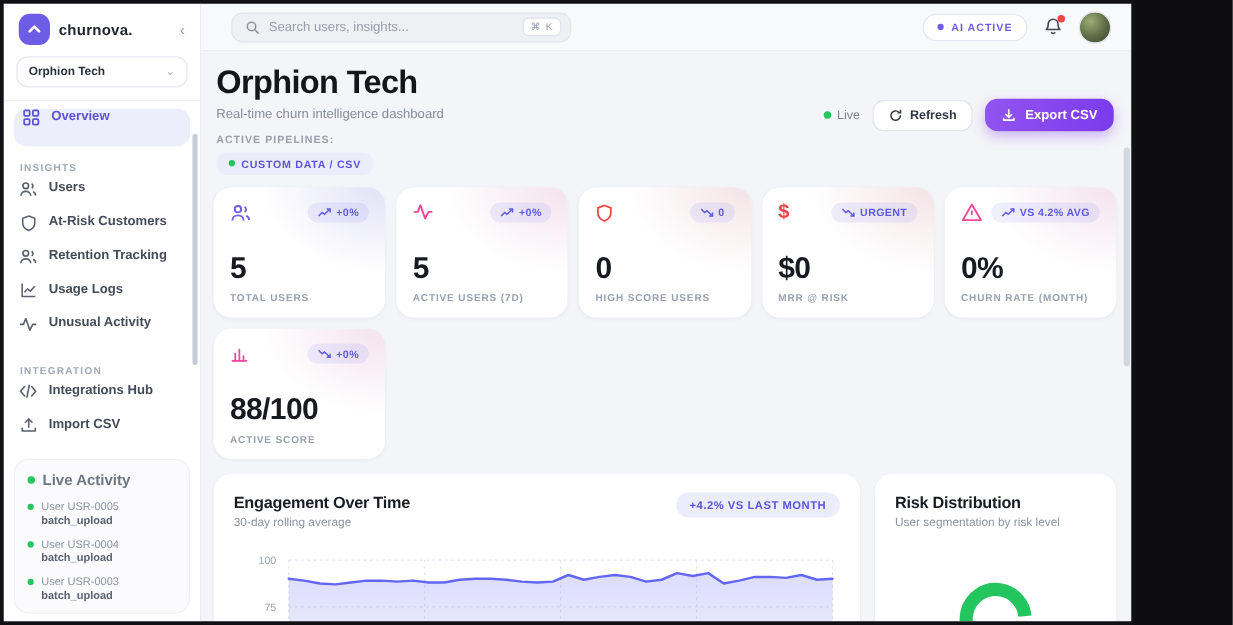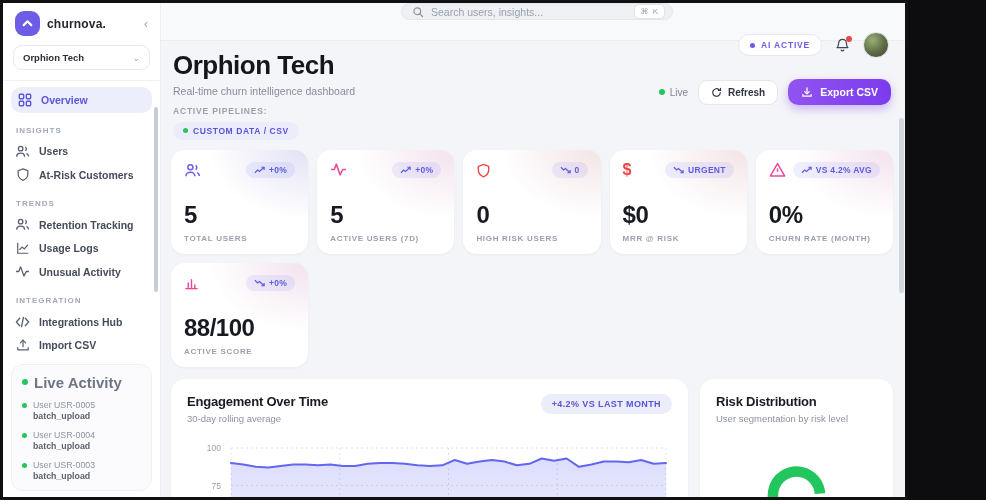--- a/index.html
+++ b/index.html
@@ -14,42 +14,42 @@
   .logo-row { display:flex; align-items:center; gap:7px; padding:8px 10px 7px 12px; }
   .logo-mark { width:25px; height:25px; border-radius:9px; background:#6d5ce6;
     display:flex; align-items:center; justify-content:center; flex-shrink:0; }
   .brand-name { font-size:12px; font-weight:bold; color:#23262e; letter-spacing:.2px; flex:1; }
   .collapse-btn { color:#9aa1ad; font-size:12px; cursor:pointer; padding-right:2px; }
   .ws-pill { margin:2px 10px 8px 10px; border:1px solid #e7e9ef; border-radius:9px;
     padding:6px 9px; display:flex; align-items:center; justify-content:space-between; }
   .ws-name { font-size:9.5px; font-weight:bold; color:#2b2f38; }
   .ws-chev { font-size:9px; color:#9aa1ad; }
   .side-divider { height:1px; background:#eef0f4; margin:2px 0 6px 0; }
-  .nav-item { display:flex; align-items:center; gap:9px; height:29px; padding:0 12px;
+  .nav-item { display:flex; align-items:flex-start; gap:9px; height:29px; padding:0 12px;
     font-size:10.5px; font-weight:bold; color:#444b59; cursor:pointer; }
   .nav-item .ic { width:15px; height:15px; display:flex; align-items:center; justify-content:center; color:#59616f; }
   .nav-item.active { background:#edeefb; color:#5b54d6; border-radius:10px; margin:0 8px; padding:0 6px; height:32px; }
   .nav-item.active .ic { color:#5b54d6; }
   .section-label { font-size:8px; font-weight:bold; letter-spacing:1px; color:#a2a9b6;
     padding:13px 13px 5px 13px; }
   .live-panel { margin:7px 8px 6px 8px; background:#fbfbfd; border:1px solid #f0f1f5;
     border-radius:12px; padding:9px 10px; }
-  .live-title { display:flex; align-items:center; gap:6px; font-size:15px; font-weight:bold; color:#6f7684; }
+  .live-title { display:flex; align-items:center; gap:6px; font-size:12px; font-weight:bold; color:#6f7684; }
   .dot { width:6px; height:6px; border-radius:50%; background:#22c55e; display:inline-block; flex-shrink:0; }
   .live-entry { margin-top:9px; display:flex; gap:6px; align-items:flex-start; }
   .live-entry .dot { width:5px; height:5px; margin-top:3px; }
   .le-user { font-size:8.8px; color:#8b93a1; }
   .le-detail { font-size:8.8px; font-weight:bold; color:#5b6270; margin-top:1px; }
   .side-scroll { position:absolute; right:2px; top:104px; width:4px; height:185px;
     background:#c6cdd9; border-radius:3px; }
 
   
   .main { flex:1; display:flex; flex-direction:column; overflow:hidden; position:relative; }
   .topbar { height:38px; background:#f8f9fb; border-bottom:1px solid #ebedf2;
-    display:flex; align-items:center; padding:0 16px 0 24px; gap:12px;flex-direction:column; }
+    display:flex; align-items:center; padding:0 16px 0 24px; gap:12px; }
   .search-box { width:272px; height:24px; background:#eef0f4; border:1px solid #e3e6ec;
     border-radius:9px; display:flex; align-items:center; gap:7px; padding:0 7px 0 10px; }
   .search-box input { border:none; outline:none; background:transparent; flex:1;
     font-size:10.5px; color:#3a4150; font-family:inherit; }
   .search-box input::placeholder { color:#98a0ae; }
   .kbd { font-size:8px; color:#9aa2b0; border:1px solid #e0e3ea; background:#fff;
     border-radius:5px; padding:2px 5px; letter-spacing:1px; }
   .topbar-right { margin-left:auto; display:flex; align-items:center; gap:13px; }
   .ai-pill { display:flex; align-items:center; gap:6px; background:#fff; border:1px solid #e6e7f3;
     border-radius:999px; padding:5px 11px; font-size:8.5px; font-weight:bold; letter-spacing:.8px; color:#6d5ce6; }
@@ -152,21 +152,20 @@
     </div>
     <div class="nav-item">
       <span class="ic">
         <svg width="14" height="15" viewBox="0 0 16 16" fill="none" stroke="currentColor" stroke-width="1.4">
             <path d="M8 1.5 13.5 3.6v4.2c0 3.4-2.4 5.6-5.5 6.9-3.1-1.3-5.5-3.5-5.5-6.9V3.6Z"></path>
           </svg>
       </span>
       <span>At-Risk Customers</span>
     </div>
 
-    <div class="section-label">TRENDS</div>
     <div class="nav-item">
       <span class="ic">
         <svg width="15" height="15" viewBox="0 0 16 16" fill="none" stroke="currentColor" stroke-width="1.4">
             <circle cx="6" cy="5" r="2.4"></circle>
             <path d="M1.8 13.5c0-2.3 1.9-3.8 4.2-3.8s4.2 1.5 4.2 3.8"></path>
             <path d="M11 3.2a2.4 2.4 0 0 1 0 4"></path>
             <path d="M12.2 10c1.3.5 2.2 1.7 2.2 3.2"></path>
           </svg>
       </span>
       <span>Retention Tracking</span>
@@ -358,21 +357,21 @@
             </span>
             <span class="stat-badge">
               <svg width="11" height="8" viewBox="0 0 12 8" fill="none" stroke="currentColor" stroke-width="1.3">
                   <path d="M1 1 4 4 6 2.5 11 7"></path>
                   <path d="M8 7h3V4"></path>
                 </svg>
               <span>0</span>
             </span>
           </div>
           <div class="stat-value">0</div>
-          <div class="stat-label">HIGH RISK USERS</div>
+          <div class="stat-label">HIGH SCORE USERS</div>
         </div>
 
         <div class="stat-card tint-red">
           <div class="stat-top">
             <span style="color:#ef4444;font-size:16px;font-weight:bold;line-height:1;">$</span>
             <span class="stat-badge">
               <svg width="11" height="8" viewBox="0 0 12 8" fill="none" stroke="currentColor" stroke-width="1.3">
                   <path d="M1 1 4 4 6 2.5 11 7"></path>
                   <path d="M8 7h3V4"></path>
                 </svg>

